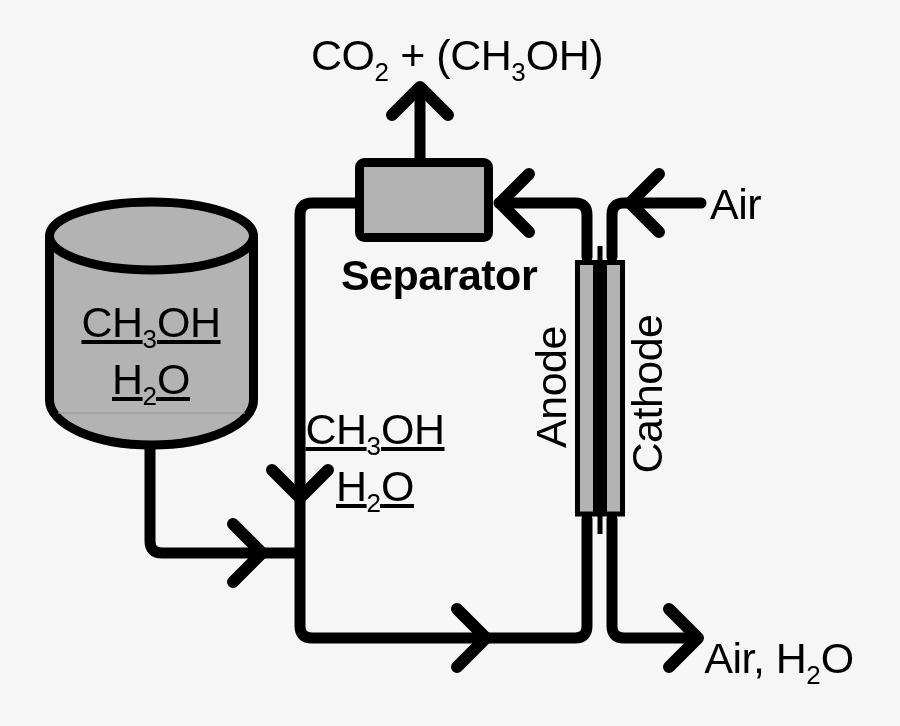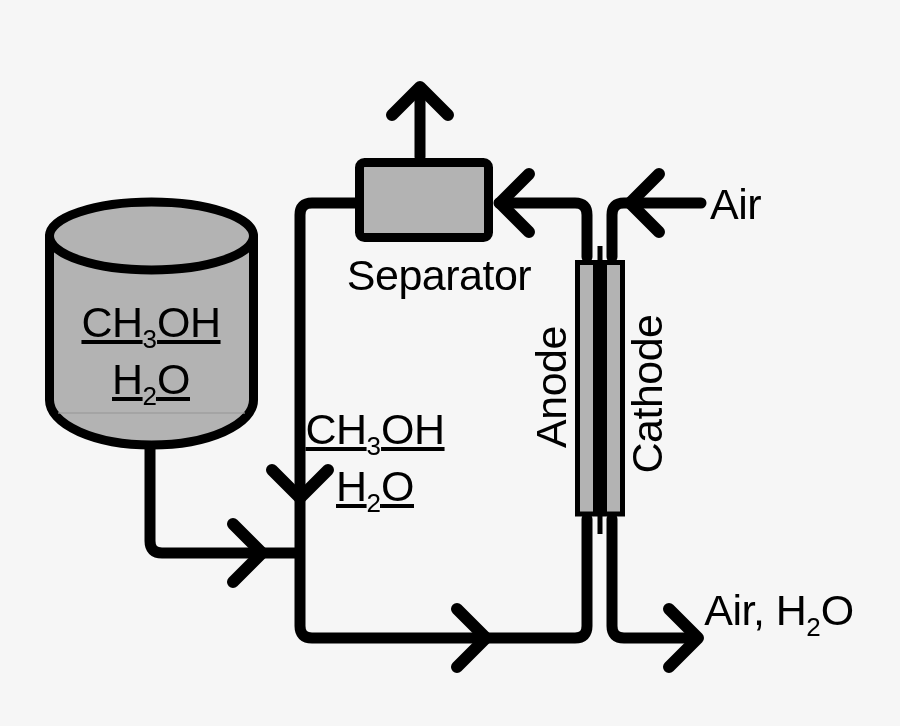--- a/index.html
+++ b/index.html
@@ -46,21 +46,21 @@
   .cx  { transform: translateX(-50%); }
   .rot { transform: translate(-50%,-50%) rotate(-90deg); }
   .sub {
     font-size: 26px;
     line-height: 0;
     position: relative;
     top: 11px;
     letter-spacing: 0;
   }
   .lh57 .line { line-height: 57px; text-align: center; text-decoration: underline; }
-  .lh55 .line { line-height: 55px; text-align: right; }
+  .lh55 .line { line-height: 55px; text-align: right; margin-top: 48px; }
 </style>
 </head>
 <body>
 
 <div class="stage">
 
   <svg width="900" height="726" viewBox="0 0 900 726">
 
     <g>
       <path class="pipe" d="M 150 438 L 150 541 Q 150 553 162 553 L 297 553"></path>
@@ -89,24 +89,27 @@
 
     <rect class="shape thick" x="359.5" y="162.5" width="129" height="75" rx="5"></rect>
 
     <g>
       <path class="membrane" d="M 600 246 L 600 534"></path>
       <rect class="shape bar" x="577.5" y="262.5" width="18" height="251.5"></rect>
       <rect class="shape bar" x="604.5" y="262.5" width="18" height="251.5"></rect>
     </g>
   </svg>
 
+  <div class="lbl cx" style="left:457px; top:34px;">
+    <span>CO</span><span class="sub">2</span><span> + (CH</span><span class="sub">3</span><span>OH)</span>
+  </div>
 
   <div class="lbl" style="left:710px; top:183px;">Air</div>
 
-  <div class="lbl cx" style="left:439px; top:254px;">Separator</div>
+  <div class="lbl cx" style="left:439px; top:254px;font-weight:bold;">Separator</div>
 
   <div class="lbl cx lh57" style="left:151px; top:294px;">
     <div class="line">
       <span>CH</span><span class="sub">3</span><span>OH</span>
     </div>
     <div class="line">
       <span>H</span><span class="sub">2</span><span>O</span>
     </div>
   </div>
 

